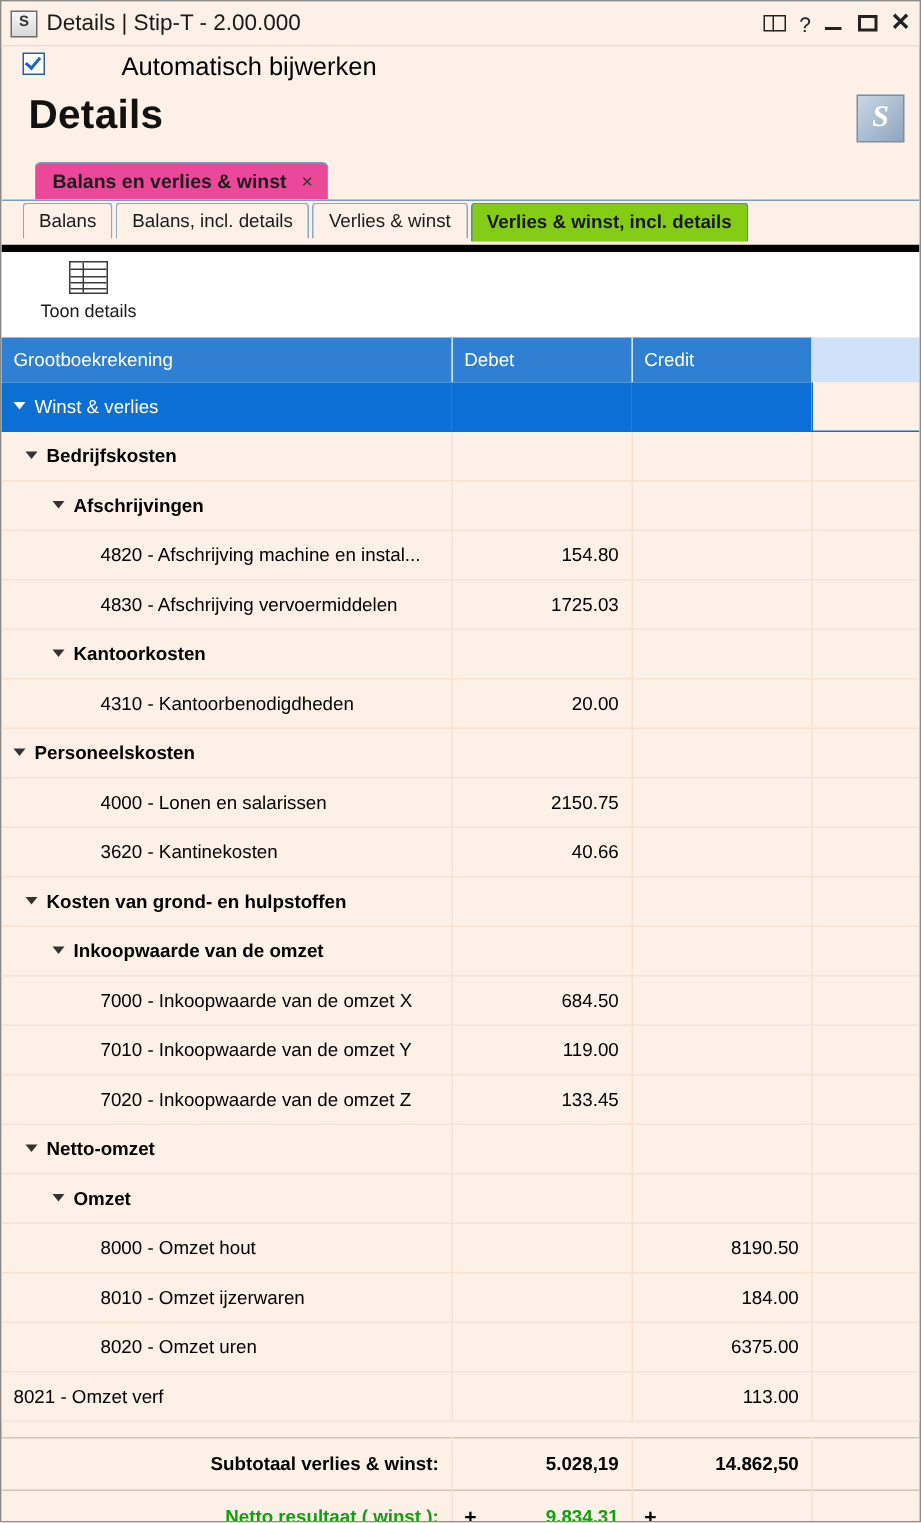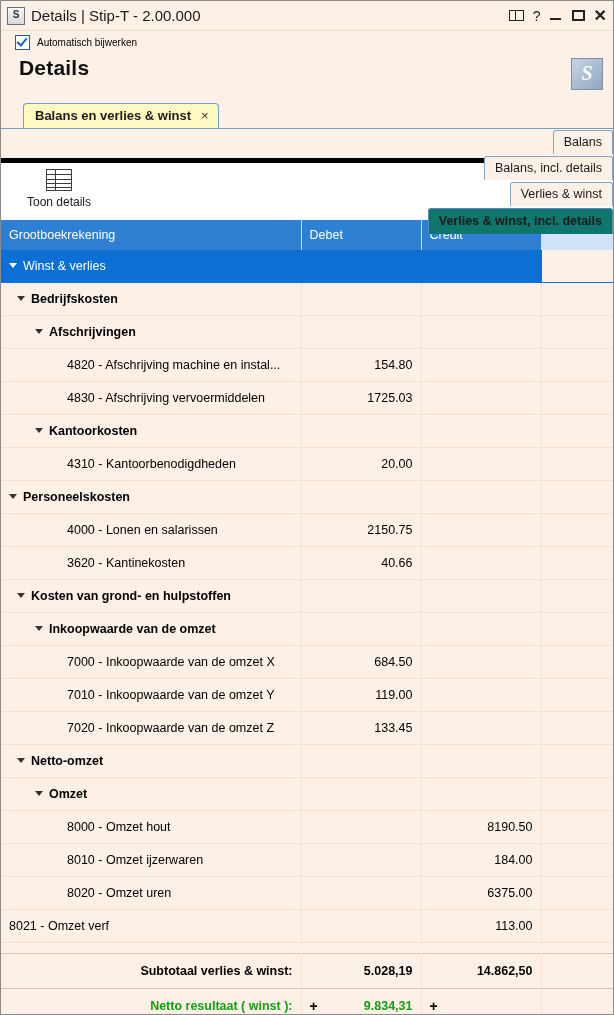--- a/index.html
+++ b/index.html
@@ -89,23 +89,23 @@
     box-sizing: border-box;
   }
   .tb-icon.close {
     font-size: 16px;
     font-weight: bold;
     line-height: 11px;
   }
   
   .check-row {
     display: flex;
-    align-items: center;
     padding: 4px 0 4px 14px;
-    font-size: 10px;
+    font-size: 17px;
+    gap: 44px;
   }
   .chk {
     width: 13px; height: 13px;
     border: 1px solid #2a5d9e;
     background: #fff;
     margin-right: 7px;
     position: relative;
     flex: none;
   }
   .chk:after {
@@ -117,21 +117,21 @@
     border-width: 0 2px 2px 0;
     transform: rotate(40deg);
   }
   
   .page-head {
     display: flex;
     align-items: flex-start;
     padding: 2px 10px 0 18px;
   }
   .page-title {
-    font-size: 21px;
+    font-size: 27px;
     font-weight: bold;
     color: #111;
     flex: 1;
     letter-spacing: 0.2px;
   }
   .logo {
     width: 30px; height: 30px;
     background: linear-gradient(135deg,#c9d6e6,#8fa6bf);
     border: 1px solid #7d8fa3;
     color: #fff;
@@ -147,21 +147,21 @@
   .outer-tabs {
     position: relative;
     margin: 12px 0 0 0;
     padding-left: 22px;
     height: 26px;
   }
   .outer-tab {
     display: inline-flex;
     align-items: center;
     gap: 10px;
-    background: #fef9c3;
+    background: #ec4899;
     border: 1px solid #7a9cc2;
     border-bottom: none;
     border-radius: 4px 4px 0 0;
     padding: 4px 9px 5px 11px;
     font-size: 13px;
     font-weight: bold;
     color: #1d1d1d;
     position: relative;
     top: 1px;
   }
@@ -174,38 +174,37 @@
   .inner-strip {
     border-top: 1px solid #7a9cc2;
     background: #fdf0e6;
     height: 30px;
     padding-left: 14px;
     box-sizing: border-box;
     position: relative;
   }
   .inner-tabs {
     display: flex;
-    align-items: flex-end;
+    align-items: flex-start;
     height: 30px;
     gap: 2px;
-    flex-direction: column;
   }
   .inner-tab {
     background: #fdf0e6;
     border: 1px solid #8aa7c6;
     border-bottom: none;
     border-radius: 3px 3px 0 0;
     padding: 4px 10px 5px 10px;
     font-size: 12.5px;
     color: #1a1a1a;
     position: relative;
     top: 1px;
   }
   .inner-tab.active {
-    background: #0f766e;
+    background: #84cc16;
     font-weight: bold;
     border-color: #5a87b8;
     padding-top: 5px;
     padding-bottom: 6px;
     z-index: 2;
   }
   
   .toolbar {
     background: #ffffff;
     border-top: 5px solid #000000;

